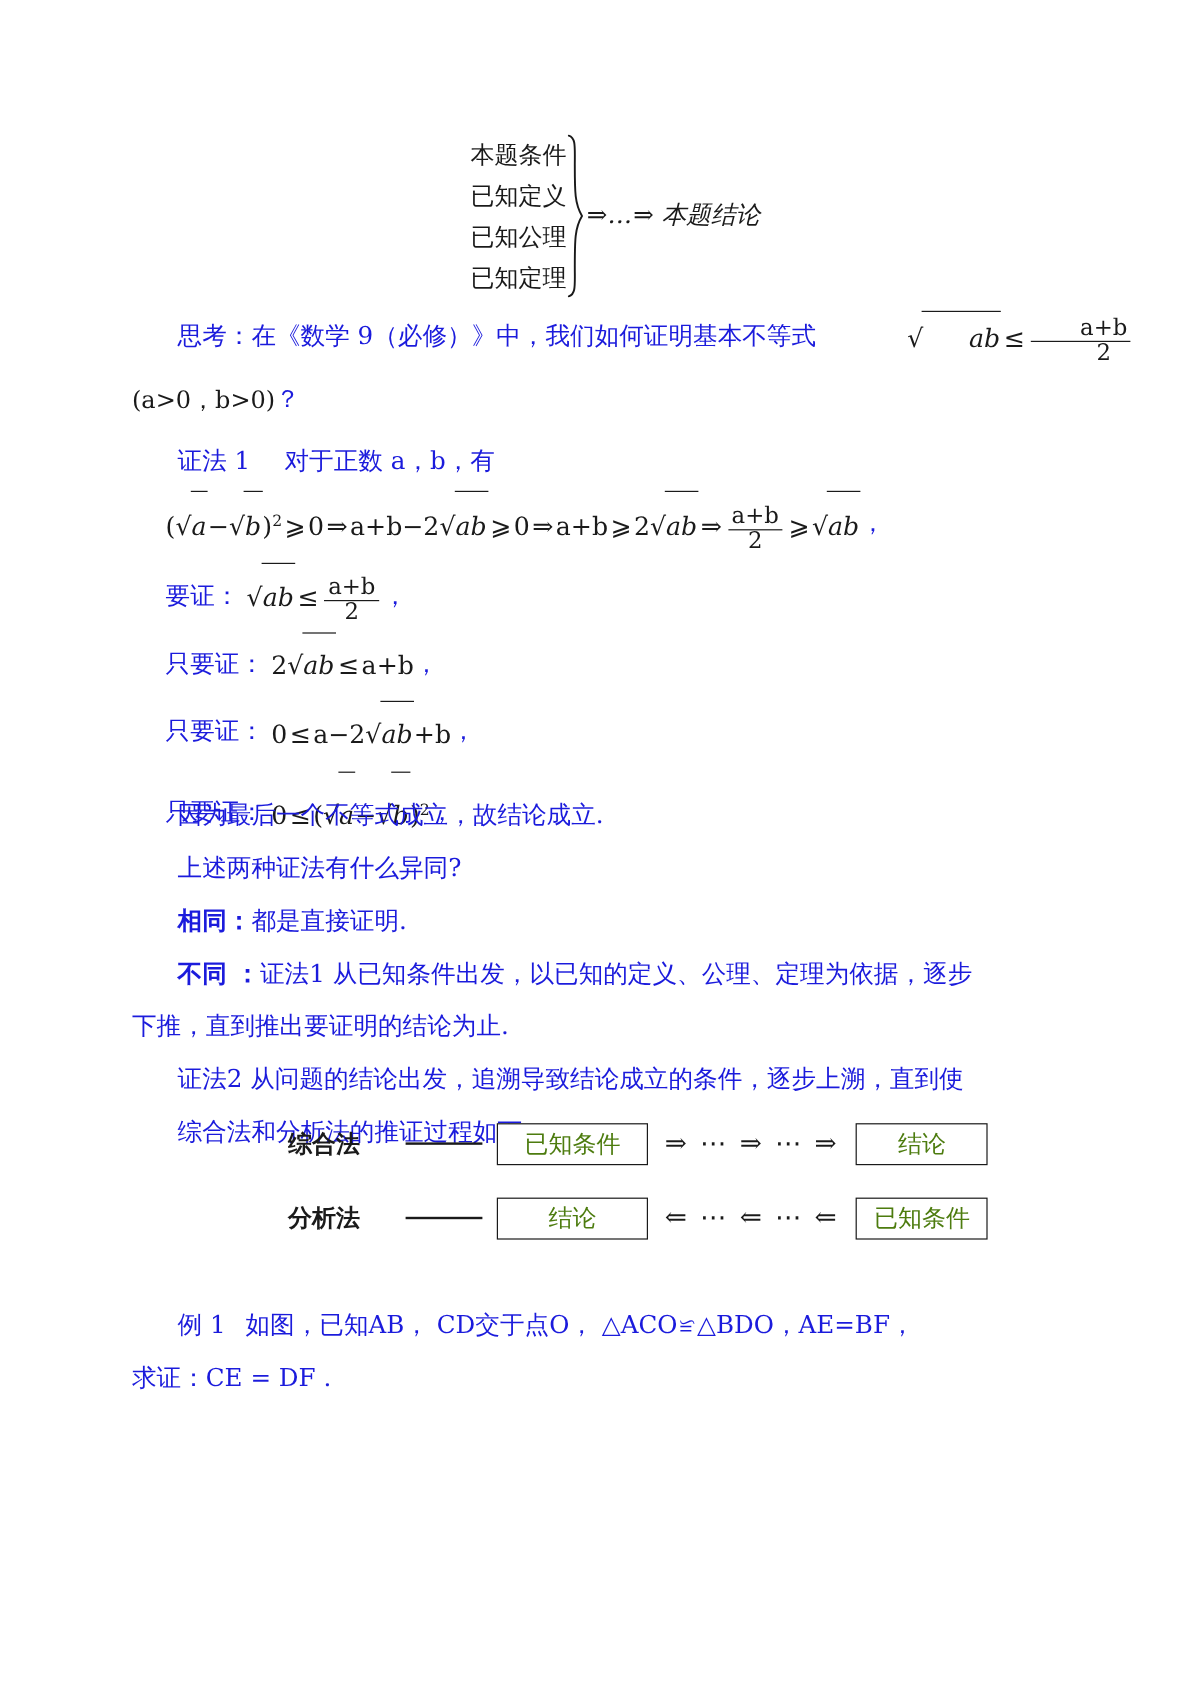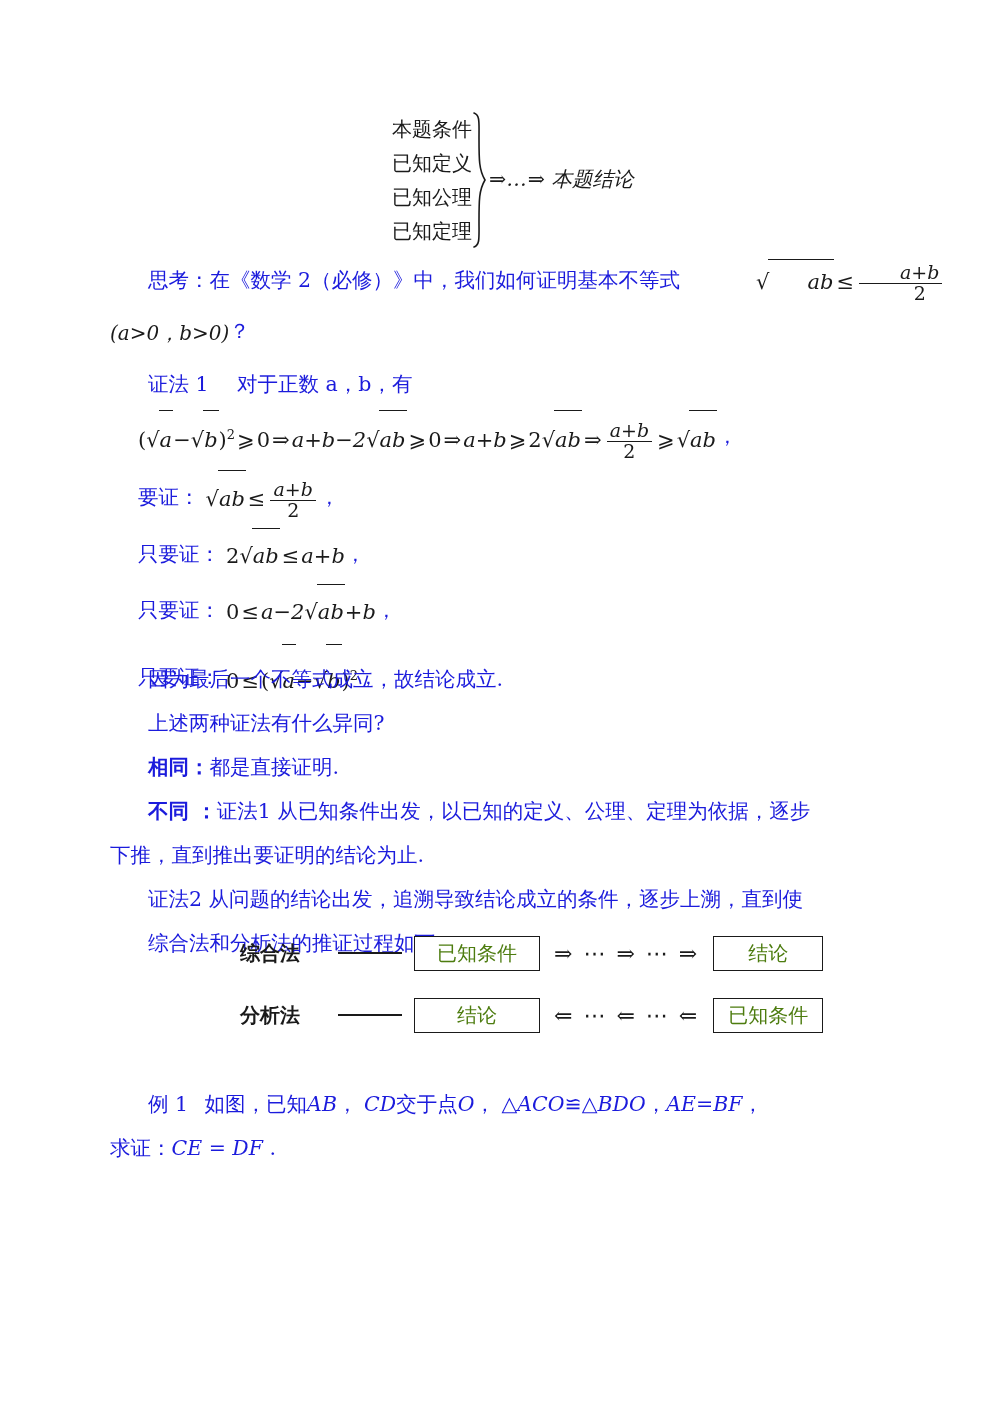--- a/index.html
+++ b/index.html
@@ -18,21 +18,21 @@
 
   .page {
     position: relative;
     width: 1000px;
     height: 1414px;
     box-sizing: border-box;
     padding: 0 110px;
   }
   .blue { color: #1b1bdc; }
   .bold { font-weight: bold; }
-  .mi { font-style: italic; font-family: "DejaVu Serif","Liberation Serif",serif; }
+  .mi { font-family: "DejaVu Serif","Liberation Serif",serif; }
 
   .para {
     font-size: 20.5px;
     line-height: 44px;
     color: #1b1bdc;
     white-space: nowrap;
   }
 
   
   .brace-block {
@@ -176,21 +176,21 @@
       </svg>
     </div>
     <div class="brace-right">
       <span>⇒</span><span class="dots">…</span><span>⇒</span>
       <span>本题结论</span>
     </div>
   </div>
 
   <div class="abs" style="left:110px; top:258px; width:800px;">
     <div class="para" style="text-indent:38px;">
-      <span>思考：</span><span>在《数学 2（必修）》中，我们如何证明基本不等式</span><span class="math"><span class="rad"><span class="sign">√</span><span class="arg">ab</span></span><span class="op">≤</span><span class="frac"><span class="num mi">a+b</span><span class="den">2</span></span></span>
+      <span>思考：</span><span>在《数学 9（必修）》中，我们如何证明基本不等式</span><span class="math"><span class="rad"><span class="sign">√</span><span class="arg">ab</span></span><span class="op">≤</span><span class="frac"><span class="num mi">a+b</span><span class="den">2</span></span></span>
     </div>
     <div class="para" style="line-height:54px;">
       <span class="math mi" style="font-size:20px;">(a&gt;0，b&gt;0)</span><span>？</span>
     </div>
   </div>
 
   <div class="abs" style="left:110px; top:362px; width:800px;">
     <div class="para" style="text-indent:38px;">
       <span>证法 1</span>
       <span style="display:inline-block;width:22px;"></span><span>对于正数 a，b，有</span>

